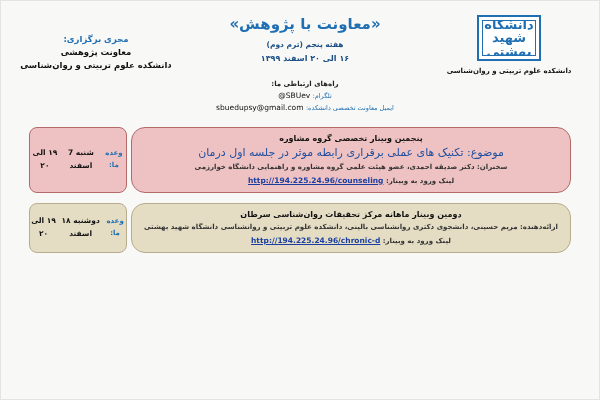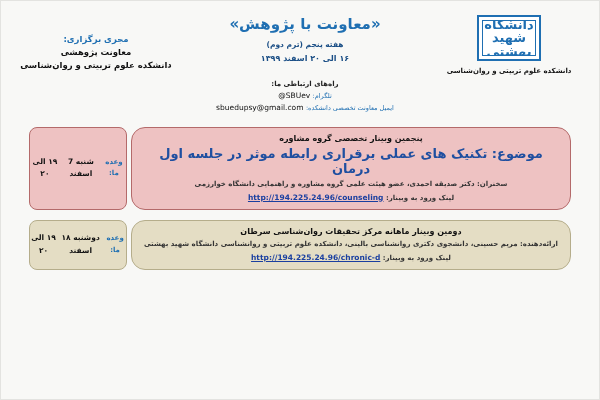--- a/index.html
+++ b/index.html
@@ -213,22 +213,22 @@
     color: #111;
   }
 
   .event-title {
     font-size: 8px;
     font-weight: bold;
     color: #111;
     margin-bottom: 3px;
   }
   .event-subject {
-    font-size: 13px;
-    font-weight: bold;
+    font-size: 11px;
+    font-weight: normal;
     color: #1f4fa0;
     margin-bottom: 3px;
   }
   .event-speaker {
     font-size: 7px;
     font-weight: bold;
     color: #333;
     line-height: 1.55;
     margin-bottom: 3px;
   }

